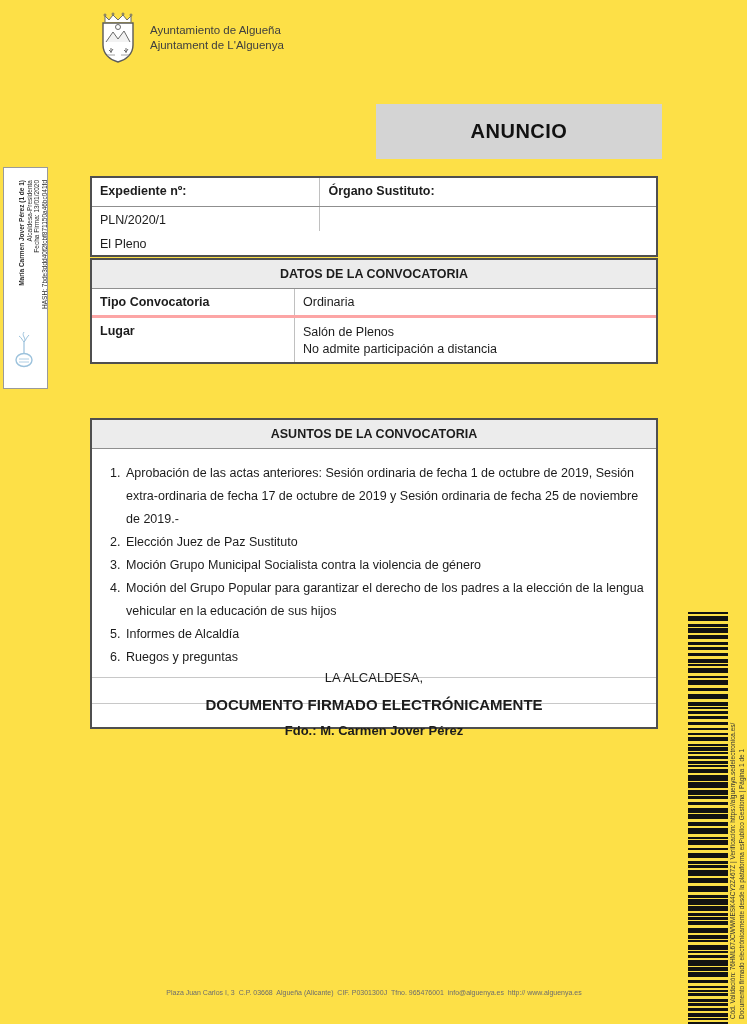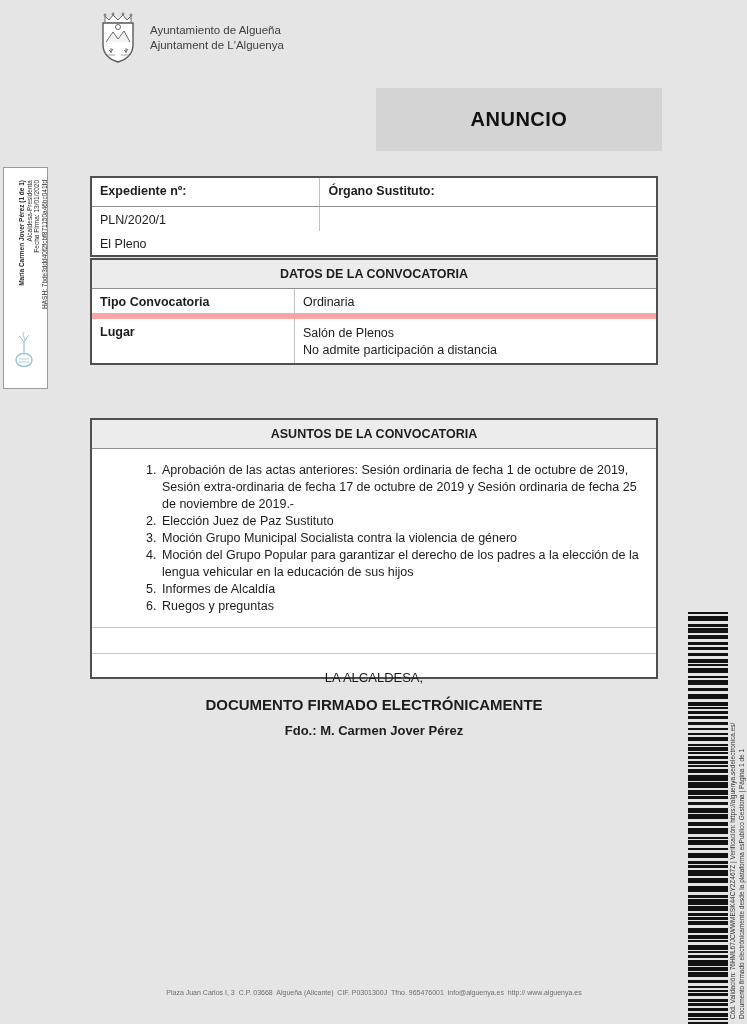--- a/index.html
+++ b/index.html
@@ -2,33 +2,33 @@
 <html><head>
 <meta charset="utf-8">
 <style>
   * { margin: 0; padding: 0; box-sizing: border-box; }
   html, body { background: #888; }
   body { font-family: "Liberation Sans", "DejaVu Sans", sans-serif; }
   .page {
     position: relative;
     width: 747px; height: 1024px;
     margin: 0 auto;
-    background: #e5e5e5;
+    background: #fde047;
     color: #1c1c1c;
     overflow: hidden;
   }
 
   
   .logo-row { position: absolute; left: 95px; top: 12px; display: flex; align-items: center; gap: 9px; }
   .crest svg { display: block; }
   .logo-text { font-size: 11.5px; color: #3f3f3f; line-height: 15px; }
 
   
   .anuncio {
-    position: absolute; left: 376px; top: 88px; width: 286px; height: 63px;
+    position: absolute; left: 376px; top: 104px; width: 286px; height: 55px;
     background: #d4d4d4;
     display: flex; align-items: center; justify-content: center;
     font-size: 20px; font-weight: bold; letter-spacing: 0.5px; color: #111; text-align: right;
   }
 
   
   .tbl { position: absolute; left: 90px; width: 568px; border: 2px solid #4f4f4f; background: #fff; font-size: 12.5px; }
   .tbl-title {
     height: 29px; background: #ececec; border-bottom: 1px solid #8f8f8f;
     display: flex; align-items: center; justify-content: center;
@@ -40,33 +40,33 @@
   
   .tbl-exp { top: 176px; }
   .tbl-exp .row-head { border-bottom: 1px solid #8f8f8f; font-weight: bold; }
   .tbl-exp .row { min-height: 29px; align-items: stretch; }
   .tbl-exp .c1 { width: 40.5%; border-right: 1px solid #c0c0c0; }
   .tbl-exp .c2 { width: 59.5%; }
   .tbl-exp .row-data { min-height: 31px; flex-direction: column; }
 
   
   .tbl-datos { top: 258px; }
-  .tbl-datos .row { border-bottom: 6px solid #fca5a5; }
+  .tbl-datos .row { border-bottom: 3px solid #fca5a5; }
   .tbl-datos .row:last-child { border-bottom: none; }
   .tbl-datos .c1 { width: 36%; border-right: 1px solid #c0c0c0; font-weight: bold; }
   .tbl-datos .c2 { width: 64%; }
   .r-tipo { min-height: 29px; }
   .r-fecha { min-height: 30px; }
   .r-lugar { min-height: 44px; }
   .lugar-line { display: block; line-height: 17px; }
 
   
   .tbl-asuntos { top: 418px; }
   .asuntos-body { min-height: 165px; }
-  .asuntos-body ol { margin: 13px 4px 8px 0; padding-left: 68px; line-height: 17px; }
+  .asuntos-body ol { margin: 13px 4px 8px 0; padding-left: 32px; line-height: 23px; }
   .asuntos-body li { padding-left: 2px; }
   .empty-row-1 { height: 26px; border-top: 1px solid #c8c8c8; }
   .empty-row-2 { height: 24px; border-top: 1px solid #c8c8c8; }
 
   
   .signature { position: absolute; left: 90px; top: 670px; width: 568px; text-align: center; }
   .sig-line1 { font-size: 13px; margin-bottom: 11px; }
   .sig-line2 { font-size: 15px; font-weight: bold; margin-bottom: 10px; }
   .sig-line3 { font-size: 13px; font-weight: bold; }
 

